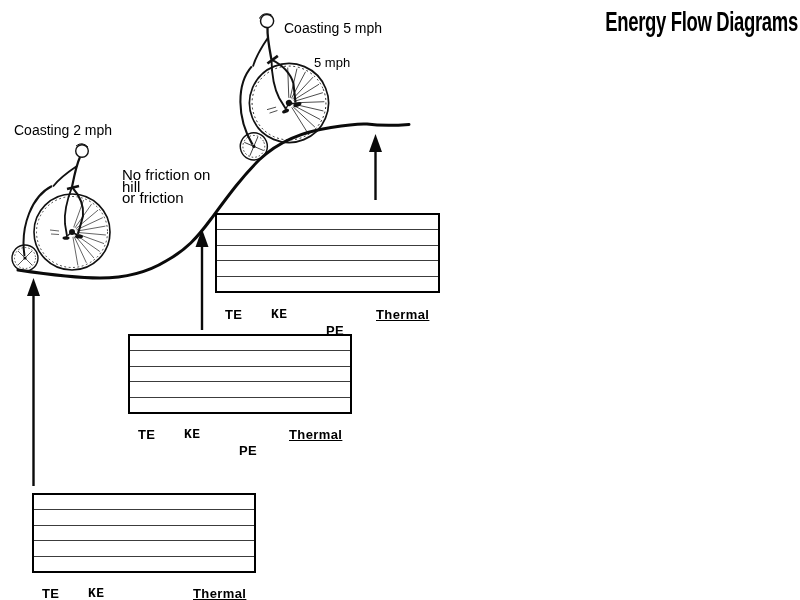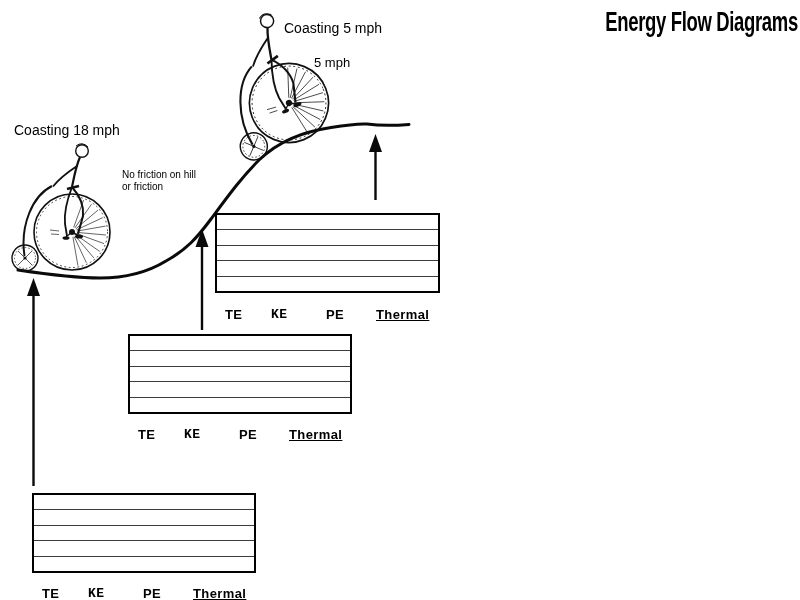--- a/index.html
+++ b/index.html
@@ -11,34 +11,34 @@
   .layer{position:absolute;left:0;top:0;}
   .title{
     position:absolute;top:8px;right:2px;
     font-size:28px;font-weight:bold;line-height:1;
     transform:scaleX(0.66);transform-origin:100% 50%;
     letter-spacing:-0.5px;white-space:nowrap;
   }
   .ann{position:absolute;white-space:nowrap;}
   .ann-small{font-size:14px;}
   .ann-speed{font-size:13px;}
-  .ann-note{font-size:10px;line-height:11.5px;white-space:normal;}
+  .ann-note{font-size:15px;line-height:11.5px;white-space:normal;}
   .etable{
     position:absolute;box-sizing:border-box;
     border:2px solid #000;background:#fff;
     display:flex;flex-direction:column;
   }
   .etable .trow{flex:1;border-bottom:1px solid #3c3c3c;}
   .etable .trow:last-child{border-bottom:none;}
   .labelrow{position:absolute;height:16px;}
   .labelrow span{
     position:absolute;top:9px;font-size:13px;font-weight:bold;
     letter-spacing:0.4px;white-space:nowrap;
   }
-  .lbl-te{left:10px;} .lbl-ke{left:56px;font-family:Liberation Mono, monospace;} .lbl-pe{left:111px;} .lbl-th{left:161px;text-decoration:underline;}
+  .lbl-te{left:10px;} .lbl-ke{left:56px;font-family:Liberation Mono, monospace;} .lbl-pe{left:111px;margin-top:16px;} .lbl-th{left:161px;text-decoration:underline;}
 </style>
 </head>
 <body>
 
 <svg class="layer" width="800" height="600" viewBox="0 0 800 600">
   <defs>
     <g id="pf" stroke="#111" fill="none">
 
       <circle r="38" stroke-width="1.6"></circle>
       <circle r="35.5" stroke-width="0.8" stroke-dasharray="1.8 2.6"></circle>
@@ -104,21 +104,21 @@
   <g stroke="#0a0a0a" fill="#0a0a0a">
     <line x1="375.5" y1="200" x2="375.5" y2="151" stroke-width="2.4"></line>
     <polygon points="375.5,134 369,152 382,152" stroke="none"></polygon>
   </g>
 </svg>
 
 <div class="title">Energy Flow Diagrams</div>
 
 <div class="ann ann-small" style="left:284px;top:20px;">Coasting 5 mph</div>
 <div class="ann ann-speed" style="left:314px;top:55px;">5 mph</div>
-<div class="ann ann-small" style="left:14px;top:122px;">Coasting 18 mph</div>
+<div class="ann ann-small" style="left:14px;top:122px;">Coasting 2 mph</div>
 <div class="ann ann-note" style="left:122px;top:169px;width:110px;"><span>No friction on hill</span><br><span>or friction</span></div>
 
 <div class="etable" style="left:215px;top:213px;width:225px;height:80px;">
   <div class="trow"></div>
   <div class="trow"></div>
   <div class="trow"></div>
   <div class="trow"></div>
   <div class="trow"></div>
 </div>
 <div class="labelrow" style="left:215px;top:298px;">

